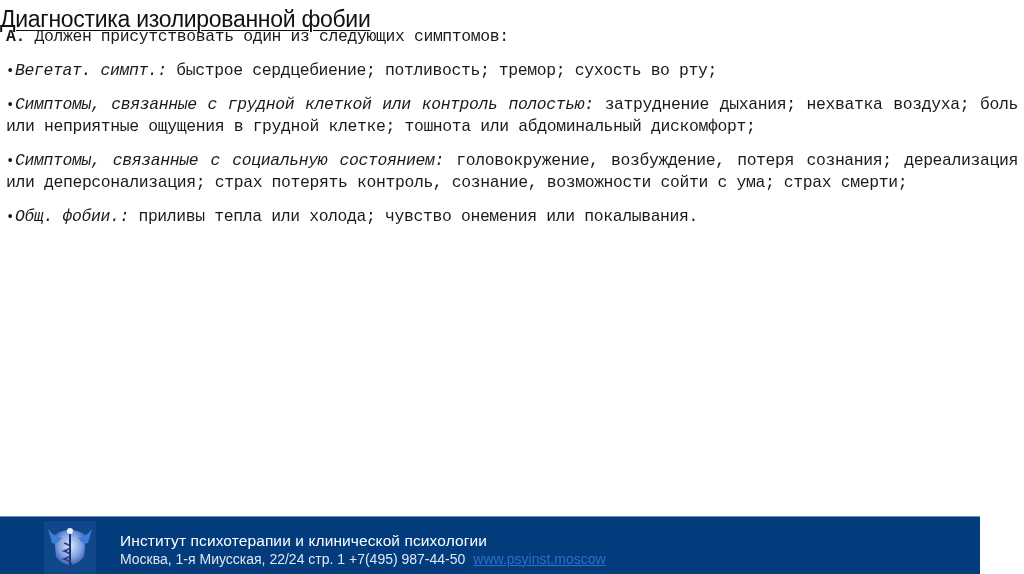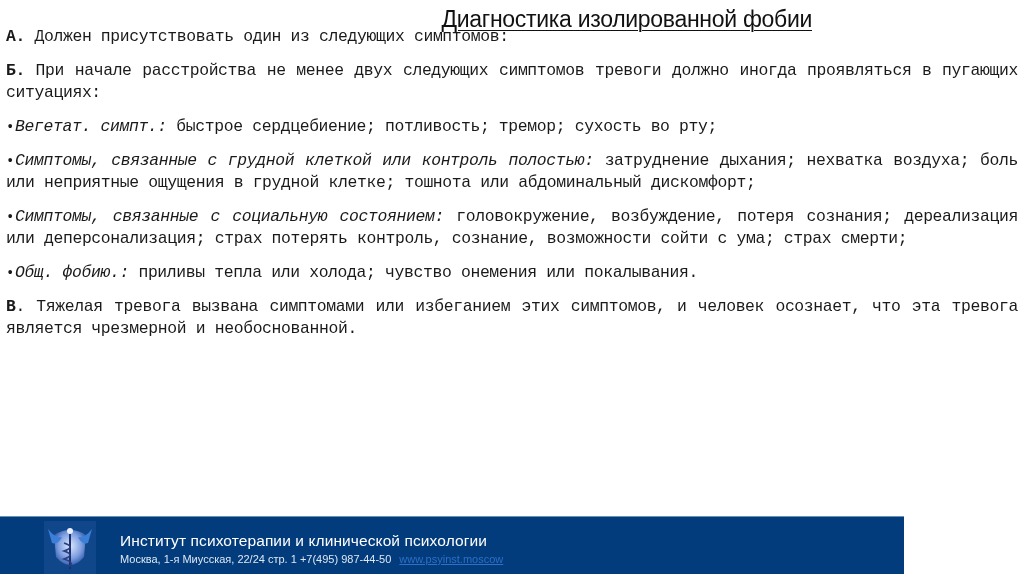--- a/index.html
+++ b/index.html
@@ -13,21 +13,21 @@
       position: relative;
       overflow: hidden;
       font-family: "Liberation Sans", sans-serif;
       color: #1a1a1a;
     }
     .slide-title {
       position: absolute;
       top: 4px;
       left: 0;
       width: 812px;
-      text-align: right;
+      text-align: left;
       font-size: 23px;
       line-height: 30px;
       text-decoration: underline;
       text-underline-offset: 3px;
       text-decoration-thickness: 1px;
       color: #111;
       letter-spacing: -0.3px;
     }
     .content {
       position: absolute;
@@ -50,21 +50,21 @@
       font-style: italic;
     }
     .bullet {
       font-size: 14px;
       margin-right: 1px;
     }
     .footer {
       position: absolute;
       left: 0;
       top: 516px;
-      width: 904px;
+      width: 980px;
       height: 58px;
       background: #023c7c;
       border-top: 1px solid #6f8fb8;
     }
     .footer-strip {
       position: absolute;
       right: 0;
       top: 516px;
       width: 4px;
       height: 58px;
@@ -83,21 +83,21 @@
       top: 15px;
       font-size: 15.5px;
       line-height: 18px;
       color: #ffffff;
       letter-spacing: 0.1px;
     }
     .org-contact {
       position: absolute;
       left: 120px;
       top: 36px;
-      font-size: 11px;
+      font-size: 14px;
       line-height: 12px;
       color: #dfe7f2;
       white-space: nowrap;
     }
     .org-link {
       color: #2f6fc7;
       text-decoration: underline;
       margin-left: 8px;
     }
   </style>
@@ -105,31 +105,29 @@
 <body>
 
 <div class="slide-title">Диагностика изолированной фобии</div>
 
 <div class="content">
 
   <p class="para"><b>А.</b><span> Должен присутствовать один из следующих симптомов:</span></p>
 
 
 
-  <p class="para"><b>Б.</b><span> При начале расстройства не менее двух следующих симптомов тревоги должно иногда проявляться в пугающих ситуациях:</span></p>
 
   <p class="para"><span class="bullet">•</span><i>Вегетат. симпт.:</i><span> быстрое сердцебиение; потливость; тремор; сухость во рту;</span></p>
 
   <p class="para"><span class="bullet">•</span><i>Симптомы, связанные с грудной клеткой или контроль полостью:</i><span> затруднение дыхания; нехватка воздуха; боль или неприятные ощущения в грудной клетке; тошнота или абдоминальный дискомфорт;</span></p>
 
   <p class="para"><span class="bullet">•</span><i>Симптомы, связанные с социальную состоянием:</i><span> головокружение, возбуждение, потеря сознания; дереализация или деперсонализация; страх потерять контроль, сознание, возможности сойти с ума; страх смерти;</span></p>
 
-  <p class="para"><span class="bullet">•</span><i>Общ. фобию.:</i><span> приливы тепла или холода; чувство онемения или покалывания.</span></p>
+  <p class="para"><span class="bullet">•</span><i>Общ. фобии.:</i><span> приливы тепла или холода; чувство онемения или покалывания.</span></p>
 
-  <p class="para"><b>В</b><span>. Тяжелая тревога вызвана симптомами или избеганием этих симптомов, и человек осознает, что эта тревога является чрезмерной и необоснованной.</span></p>
 
 </div>
 
 <div class="footer">
   <div class="logo">
     <svg width="52" height="54" viewBox="0 0 52 54" xmlns="http://www.w3.org/2000/svg">
       <defs>
         <radialGradient id="lg" cx="50%" cy="45%" r="60%">
           <stop offset="0%" stop-color="#dfe8ff"></stop>
           <stop offset="60%" stop-color="#7f9fe0"></stop>

